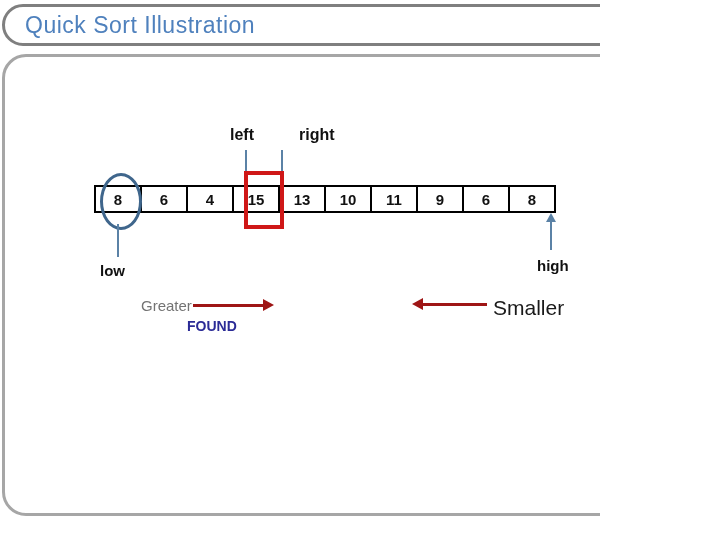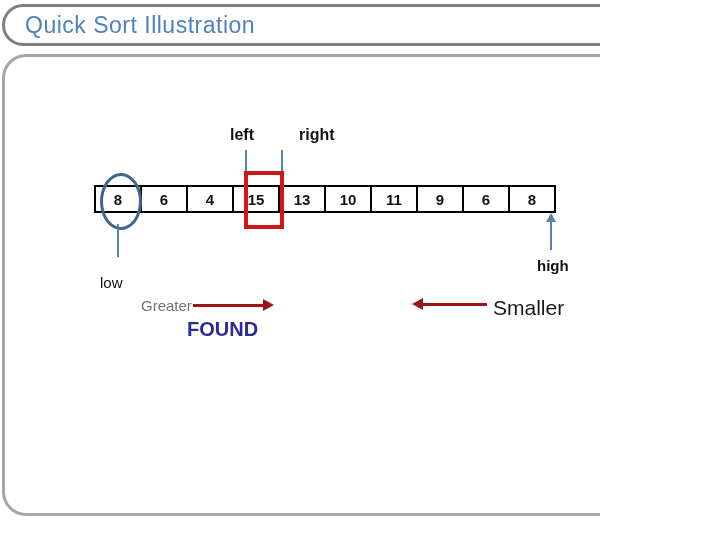--- a/index.html
+++ b/index.html
@@ -43,21 +43,21 @@
   .pivot-circle{
     position:absolute;left:100px;top:173px;width:36px;height:51px;
     border:3px solid #3f668c;border-radius:50%;background:transparent;
   }
   .found-rect{
     position:absolute;left:244px;top:171px;width:40px;height:58px;
     box-sizing:border-box;border:4px solid #cf1717;background:transparent;
   }
   
   .low-line{left:117px;top:224px;height:33px;}
-  .low-label{position:absolute;left:100px;top:274px;font-size:15px;font-weight:400;color:#111;}
+  .low-label{position:absolute;left:100px;top:262px;font-size:15px;font-weight:700;color:#111;}
   .high-line{left:550px;top:221px;height:29px;}
   .high-head{
     position:absolute;left:546px;top:213px;width:0;height:0;
     border-left:5px solid transparent;border-right:5px solid transparent;
     border-bottom:9px solid #5b82a6;
   }
   .high-label{position:absolute;left:537px;top:257px;font-size:15px;font-weight:700;color:#111;}
   
   .greater-label{position:absolute;left:141px;top:297px;font-size:15px;color:#737373;}
   .greater-line{position:absolute;left:193px;top:304px;width:70px;height:3px;background:#9e1515;}
@@ -67,21 +67,21 @@
     border-left:11px solid #9e1515;
   }
   .smaller-head{
     position:absolute;left:412px;top:298px;width:0;height:0;
     border-top:6px solid transparent;border-bottom:6px solid transparent;
     border-right:11px solid #9e1515;
   }
   .smaller-line{position:absolute;left:423px;top:303px;width:64px;height:3px;background:#9e1515;}
   .smaller-label{position:absolute;left:493px;top:296px;font-size:21px;color:#1a1a1a;}
   
-  .found-label{position:absolute;left:187px;top:318px;font-size:20px;font-weight:700;color:#2b2b96;}
+  .found-label{position:absolute;left:187px;top:318px;font-size:14px;font-weight:700;color:#2b2b96;}
   .pivot-label{position:absolute;left:36px;top:351px;font-size:20px;font-weight:600;color:#b22a2a;}
 </style>
 </head>
 <body>
 
 <div class="slide">
 
   <div class="title-box">
     <span class="title-text">Quick Sort Illustration</span>
   </div>

